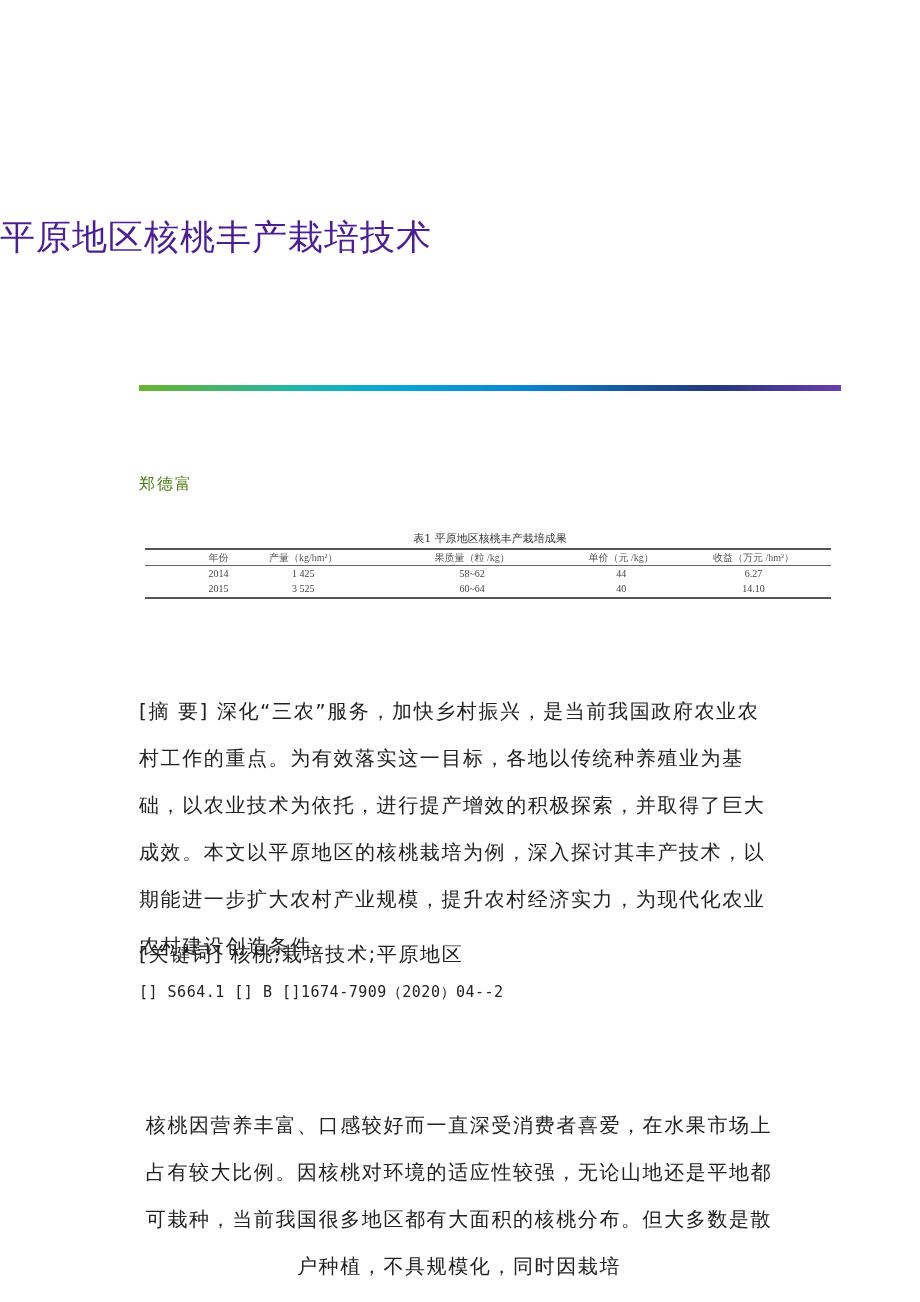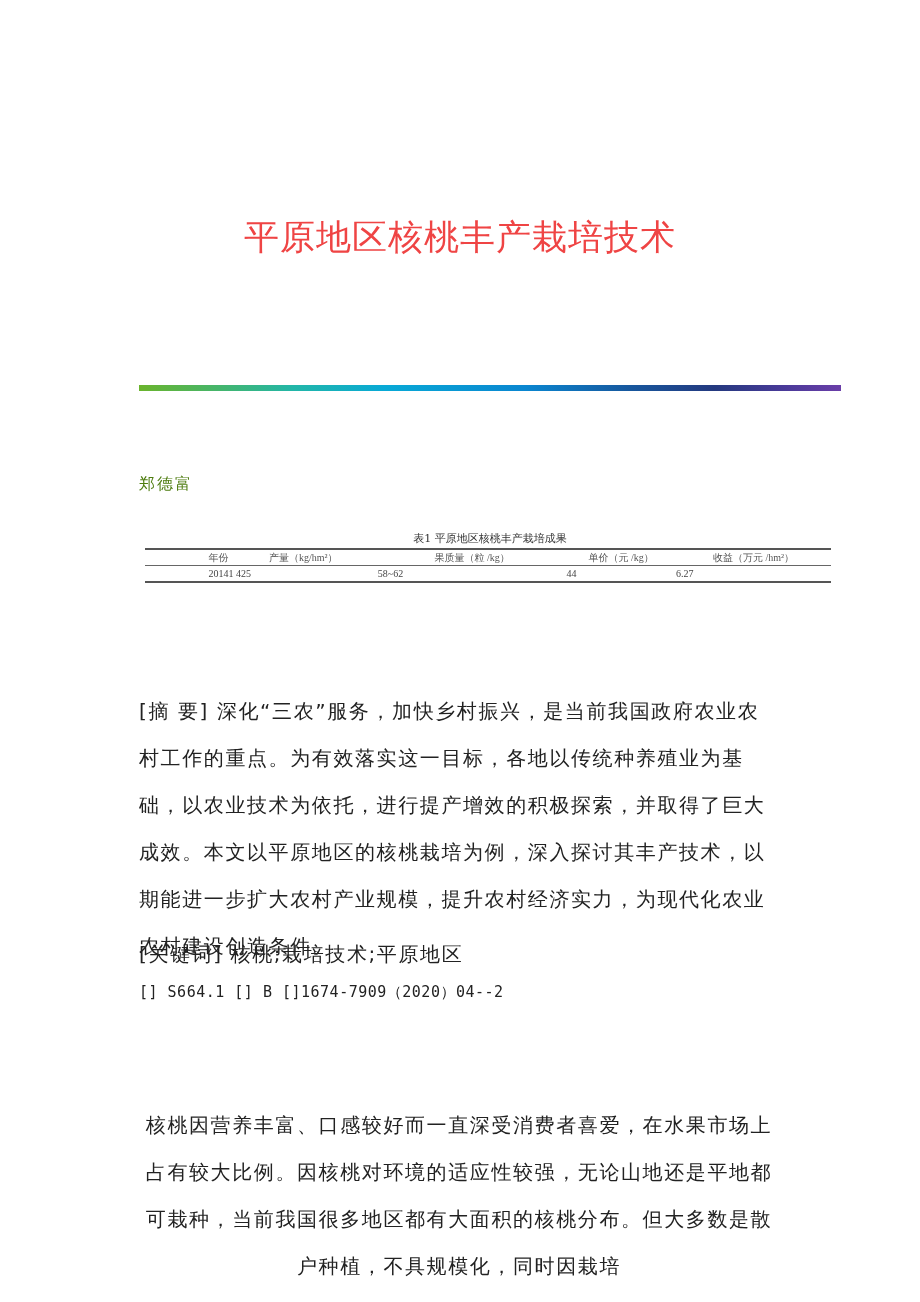--- a/index.html
+++ b/index.html
@@ -1,32 +1,32 @@
 <!DOCTYPE html>
 <html><head>
 <meta charset="utf-8">
 <style>
   html, body { margin: 0; padding: 0; background: #ffffff; }
   body { width: 920px; height: 1302px; position: relative; overflow: hidden;
          font-family: "DejaVu Sans", "Liberation Sans", sans-serif; color: #1a1a1a; }
-  .title { position: absolute; left: 0; top: 214px; width: 920px; text-align: center;
+  .title { position: absolute; left: 0; top: 214px; width: 920px; 
            font-family: "DejaVu Serif", "Liberation Serif", serif; font-size: 35px;
-           letter-spacing: 1px; color: #ef4444; }
+           letter-spacing: 1px; color: #4c1d95; }
   .rule-bar { position: absolute; left: 139px; top: 385px; width: 702px; height: 6px;
               background: linear-gradient(to right, #6ab42c 0%, #22b6a8 22%, #08a9d6 35%,
               #0a86d0 55%, #17579d 70%, #24397f 82%, #4a3a99 92%, #6a3ea8 100%); }
   .author { position: absolute; left: 139px; top: 474px; font-size: 16px; letter-spacing: 2px; color: #4d7c0f; }
   .tbl-caption { position: absolute; left: 0; width: 980px; top: 531px; text-align: center;
                  font-family: "DejaVu Serif", "Liberation Serif", serif; font-size: 11px; color: #333; }
   .tbl { position: absolute; left: 145px; top: 548px; width: 686px; border-collapse: collapse;
          font-family: "Liberation Serif", "DejaVu Serif", serif; font-size: 10px; color: #444; }
   .tbl thead tr { border-top: 2px solid #555; border-bottom: 1.5px solid #666; }
   .tbl tbody tr:last-child { border-bottom: 2px solid #555; }
   .tbl th { font-weight: normal; height: 15px; padding: 0; text-align: center; color: #555; }
-  .tbl td { height: 15.3px; padding: 0; text-align: left; line-height: 15px; }
+  .tbl td { height: 15.3px; padding: 0; text-align: center; line-height: 15px; }
   .tbl .c0 { width: 80px; text-align: right; padding-left: 4px; }
   .tbl .c1 { width: 150px; }
   .tbl .c2 { width: 190px; }
   .tbl .c3 { width: 110px; }
   .tbl .c4 { width: 156px; }
   .para { position: absolute; left: 139px; width: 640px; font-size: 20px; line-height: 47px;
           letter-spacing: 1.6px; color: #222; margin: 0; }
   .abstract { top: 688px; }
   .keywords { top: 931px; line-height: 47px; }
   .clc { top: 969px; font-family: "DejaVu Sans Mono", "Liberation Mono", monospace; font-size: 15px; letter-spacing: 0.5px; line-height: 47px; }
@@ -54,20 +54,27 @@
     </tr>
   </thead>
   <tbody>
     <tr>
       <td class="c0">2014</td>
       <td class="c1">1 425</td>
       <td class="c2">58~62</td>
       <td class="c3">44</td>
       <td class="c4">6.27</td>
     </tr>
+    <tr>
+      <td class="c0">2015</td>
+      <td class="c1">3 525</td>
+      <td class="c2">60~64</td>
+      <td class="c3">40</td>
+      <td class="c4">14.10</td>
+    </tr>
   </tbody>
 </table>
 
 <p class="para abstract">[摘 要] 深化“三农”服务，加快乡村振兴，是当前我国政府农业农村工作的重点。为有效落实这一目标，各地以传统种养殖业为基础，以农业技术为依托，进行提产增效的积极探索，并取得了巨大成效。本文以平原地区的核桃栽培为例，深入探讨其丰产技术，以期能进一步扩大农村产业规模，提升农村经济实力，为现代化农业农村建设创造条件。</p>
 
 <p class="para keywords">[关键词] 核桃;栽培技术;平原地区</p>
 
 <p class="para clc">[] S664.1 [] B []1674-7909（2020）04--2</p>
 
 <p class="para body1">核桃因营养丰富、口感较好而一直深受消费者喜爱，在水果市场上占有较大比例。因核桃对环境的适应性较强，无论山地还是平地都可栽种，当前我国很多地区都有大面积的核桃分布。但大多数是散户种植，不具规模化，同时因栽培</p>

